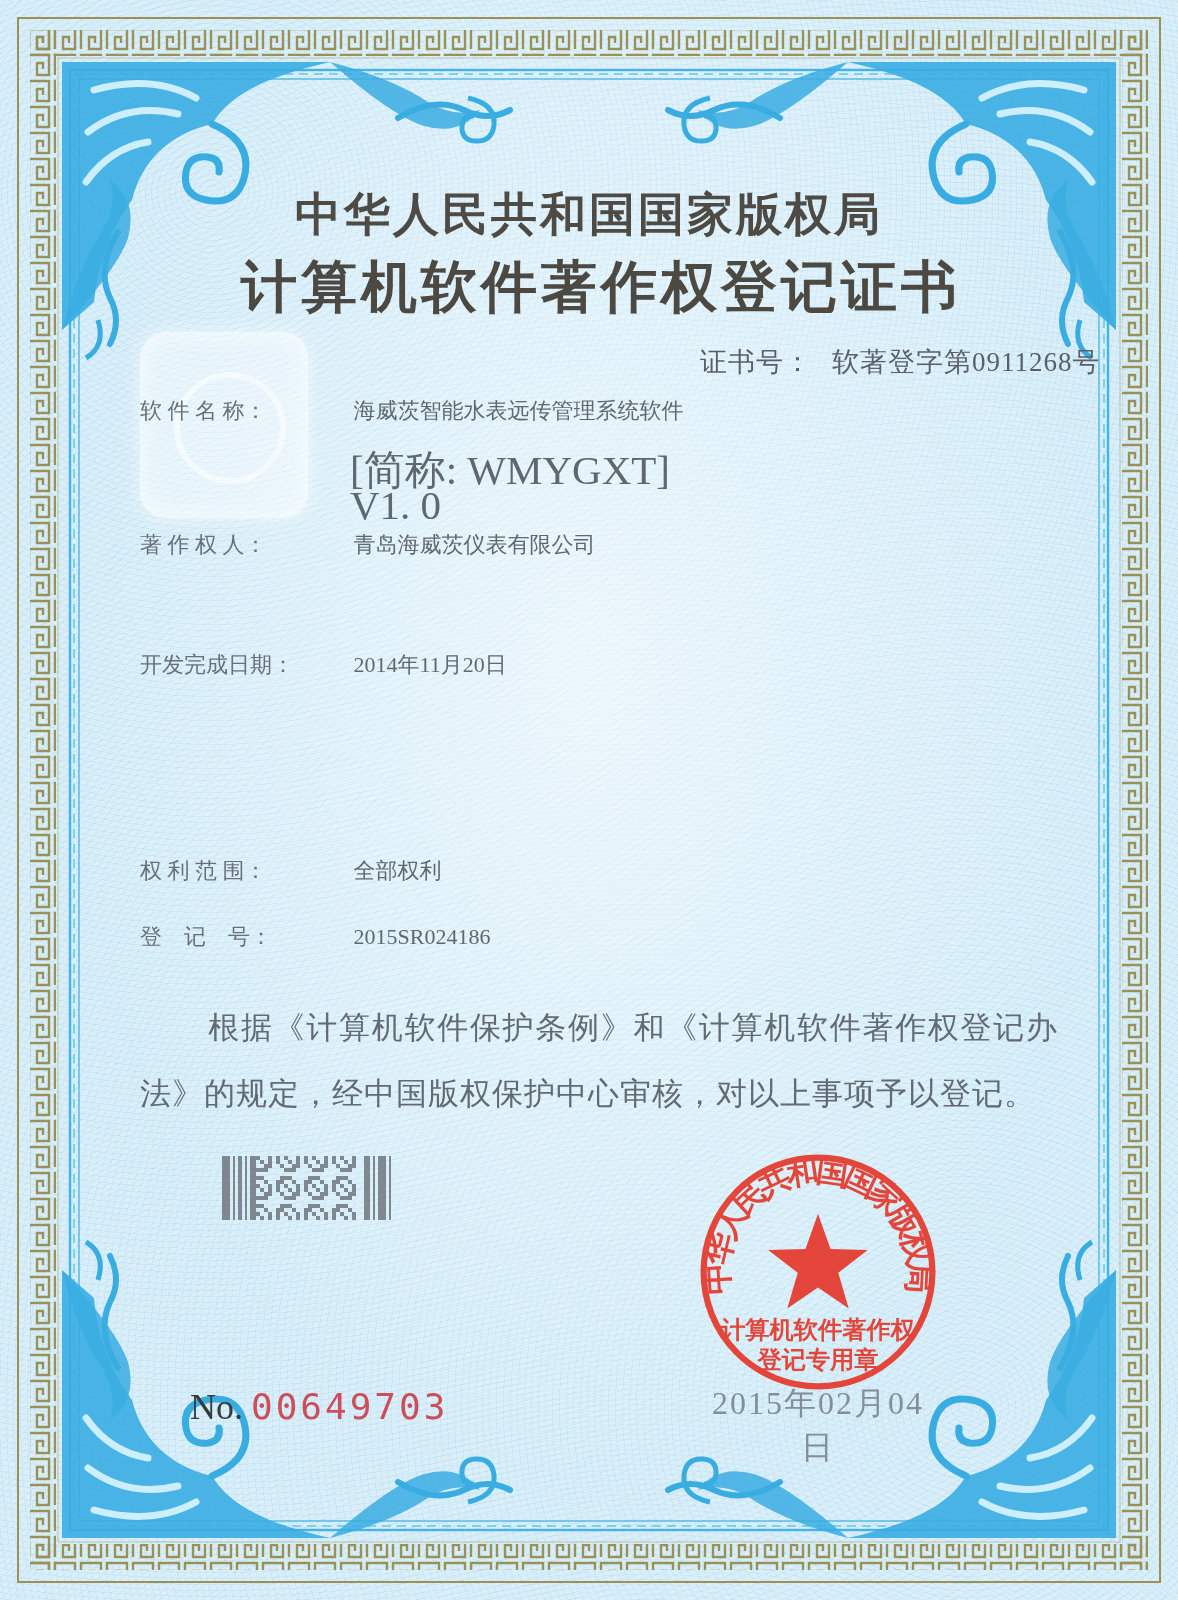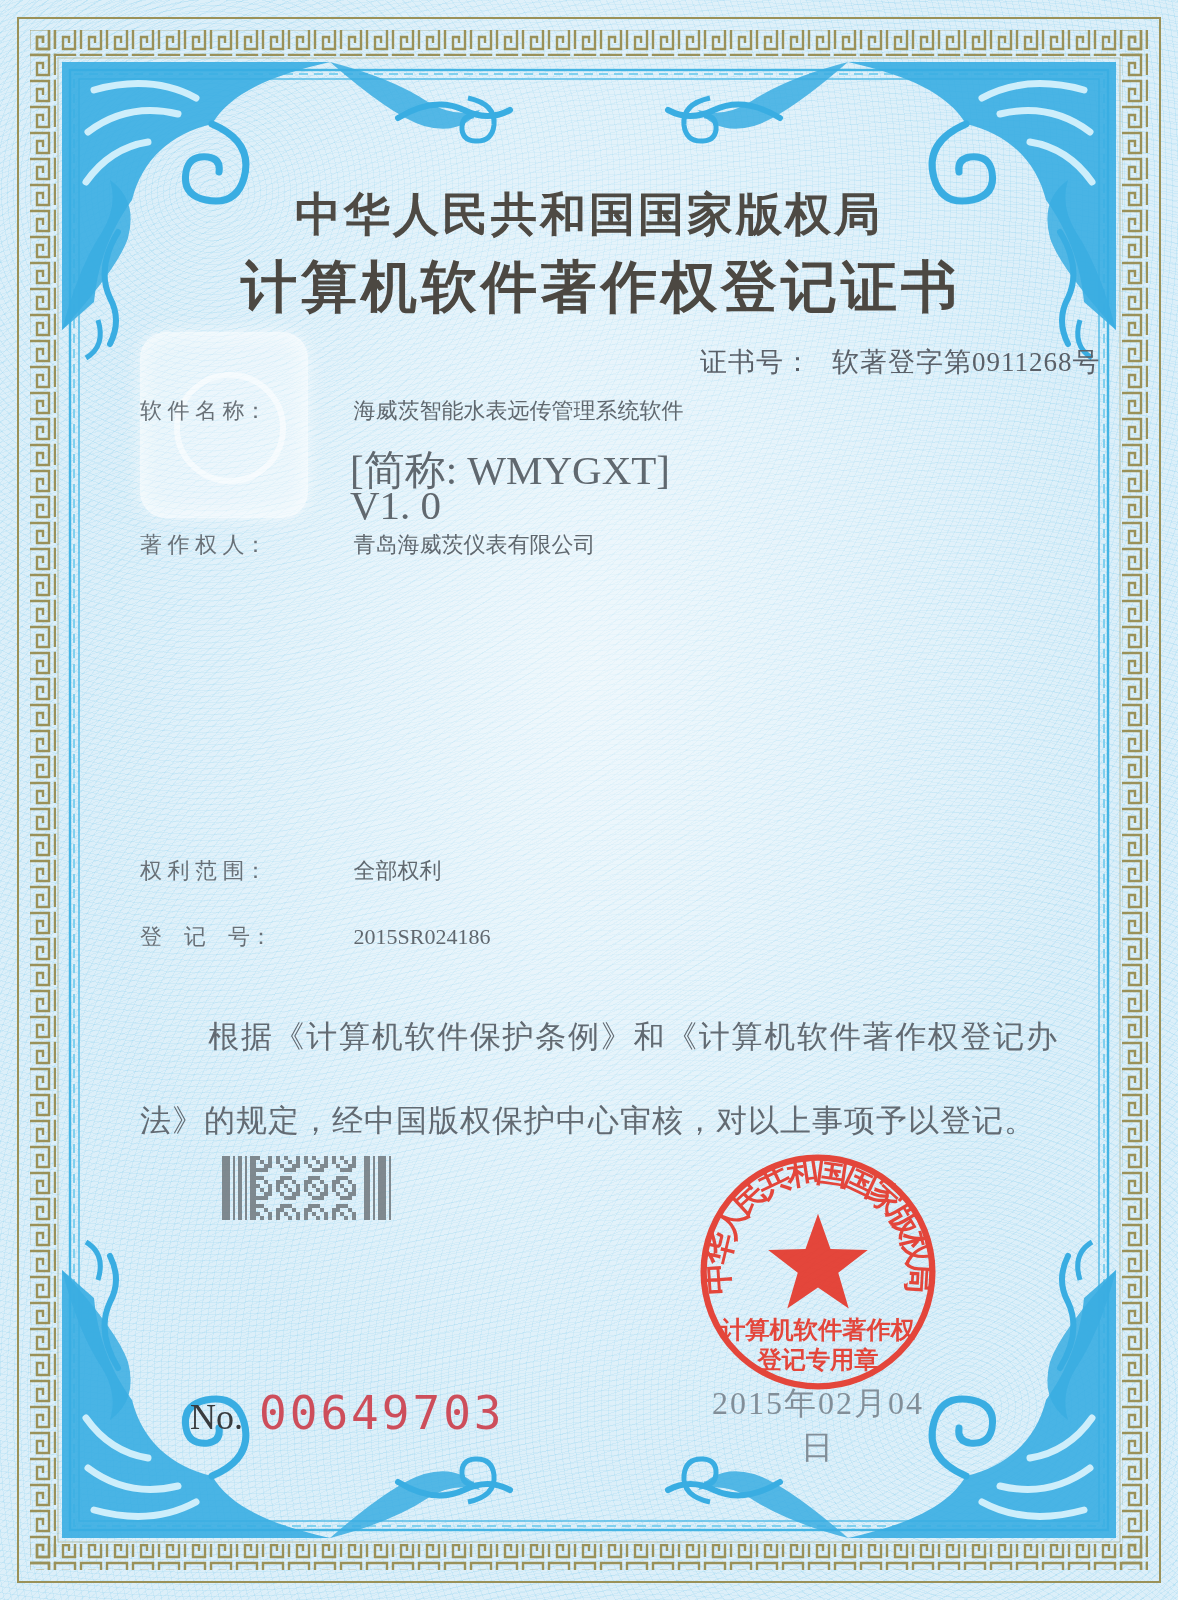--- a/index.html
+++ b/index.html
@@ -31,42 +31,42 @@
   .cert-no{
     left:700px;top:344px;font-size:27px;color:#5a6068;letter-spacing:1px;
   }
   .cert-no .val{margin-left:20px;}
   .field{left:140px;font-size:22px;color:#687077;white-space:nowrap;}
   .field .lbl{display:inline-block;width:208px;}
   .field .val{color:#60686f;}
   .subline{left:350px;font-size:41px;color:#60686f;white-space:nowrap;}
   .statement{
     left:140px;top:995px;width:918px;
-    font-size:31px;line-height:84px;letter-spacing:1px;color:#626a72;
+    font-size:31px;line-height:66px;letter-spacing:1px;color:#626a72;
     text-indent:2.2em;text-align:justify;
   }
   .watermark{
     left:140px;top:332px;width:168px;height:186px;border-radius:26px;
     background:rgba(255,255,255,.38);
     box-shadow:inset 0 0 26px rgba(255,255,255,.75), 0 0 18px rgba(255,255,255,.5);
   }
   .watermark::after{
     content:"";position:absolute;left:34px;top:40px;width:100px;height:100px;
     border-radius:50%;border:6px solid rgba(255,255,255,.55);
   }
   .barcode{left:222px;top:1156px;}
   .seal{left:692px;top:1146px;width:252px;height:252px;opacity:.92;}
   .seal-date{
     left:698px;top:1382px;width:240px;text-align:center;
     font-size:32px;color:#828e98;letter-spacing:2px;
   }
   .serial{left:190px;top:1386px;font-size:36px;color:#383b3e;white-space:nowrap;}
   .serial .num{
     font-family:"DejaVu Sans Mono",monospace;
-    font-size:46px;color:#cd4e5b;letter-spacing:3px;margin-left:16px;
+    font-size:36px;color:#cd4e5b;letter-spacing:3px;margin-left:8px;
   }
 </style>
 </head>
 <body>
 
 <div class="page">
 
   <svg class="border-svg" width="1178" height="1600" viewBox="0 0 1178 1600">
     <defs>
       <pattern id="meander" width="26" height="26" patternUnits="userSpaceOnUse">
@@ -117,20 +117,24 @@
     <span class="val">海威茨智能水表远传管理系统软件</span>
   </div>
   <div class="abs subline" style="top:443px">[简称: WMYGXT]</div>
   <div class="abs subline" style="top:481px">V1. 0</div>
 
   <div class="abs field" style="top:530px">
     <span class="lbl">著 作 权 人：</span>
     <span class="val">青岛海威茨仪表有限公司</span>
   </div>
 
+  <div class="abs field" style="top:650px">
+    <span class="lbl">开发完成日期：</span>
+    <span class="val">2014年11月20日</span>
+  </div>
 
 
 
   <div class="abs field" style="top:856px">
     <span class="lbl">权 利 范 围：</span>
     <span class="val">全部权利</span>
   </div>
 
   <div class="abs field" style="top:922px">
     <span class="lbl">登　记　号：</span>

